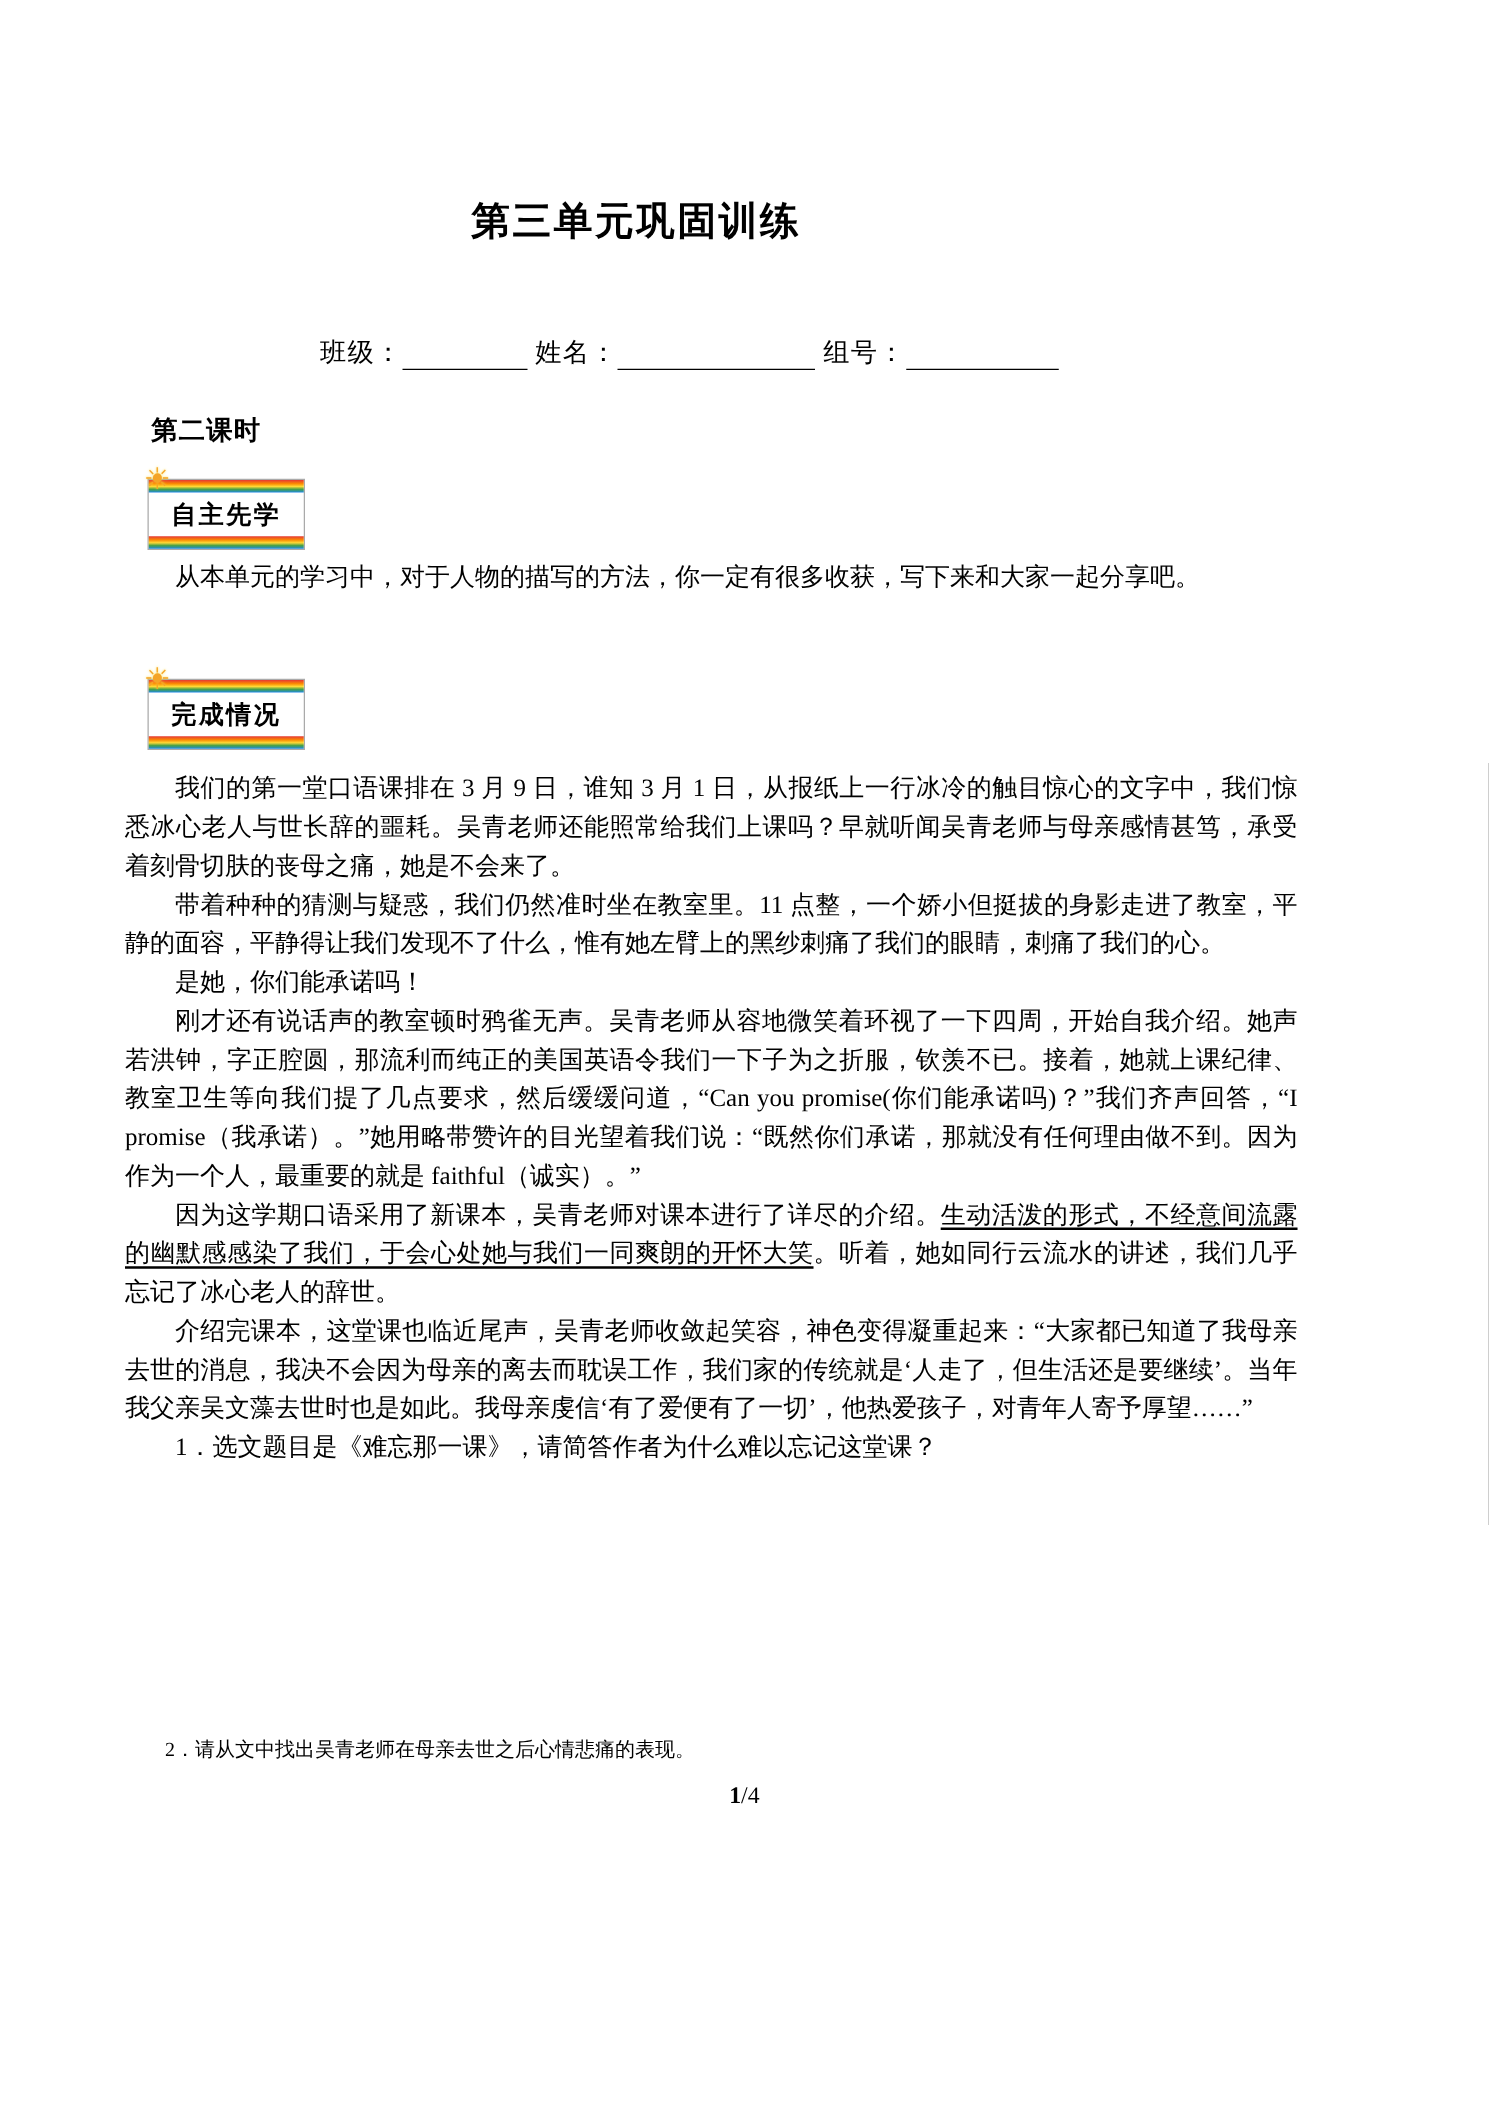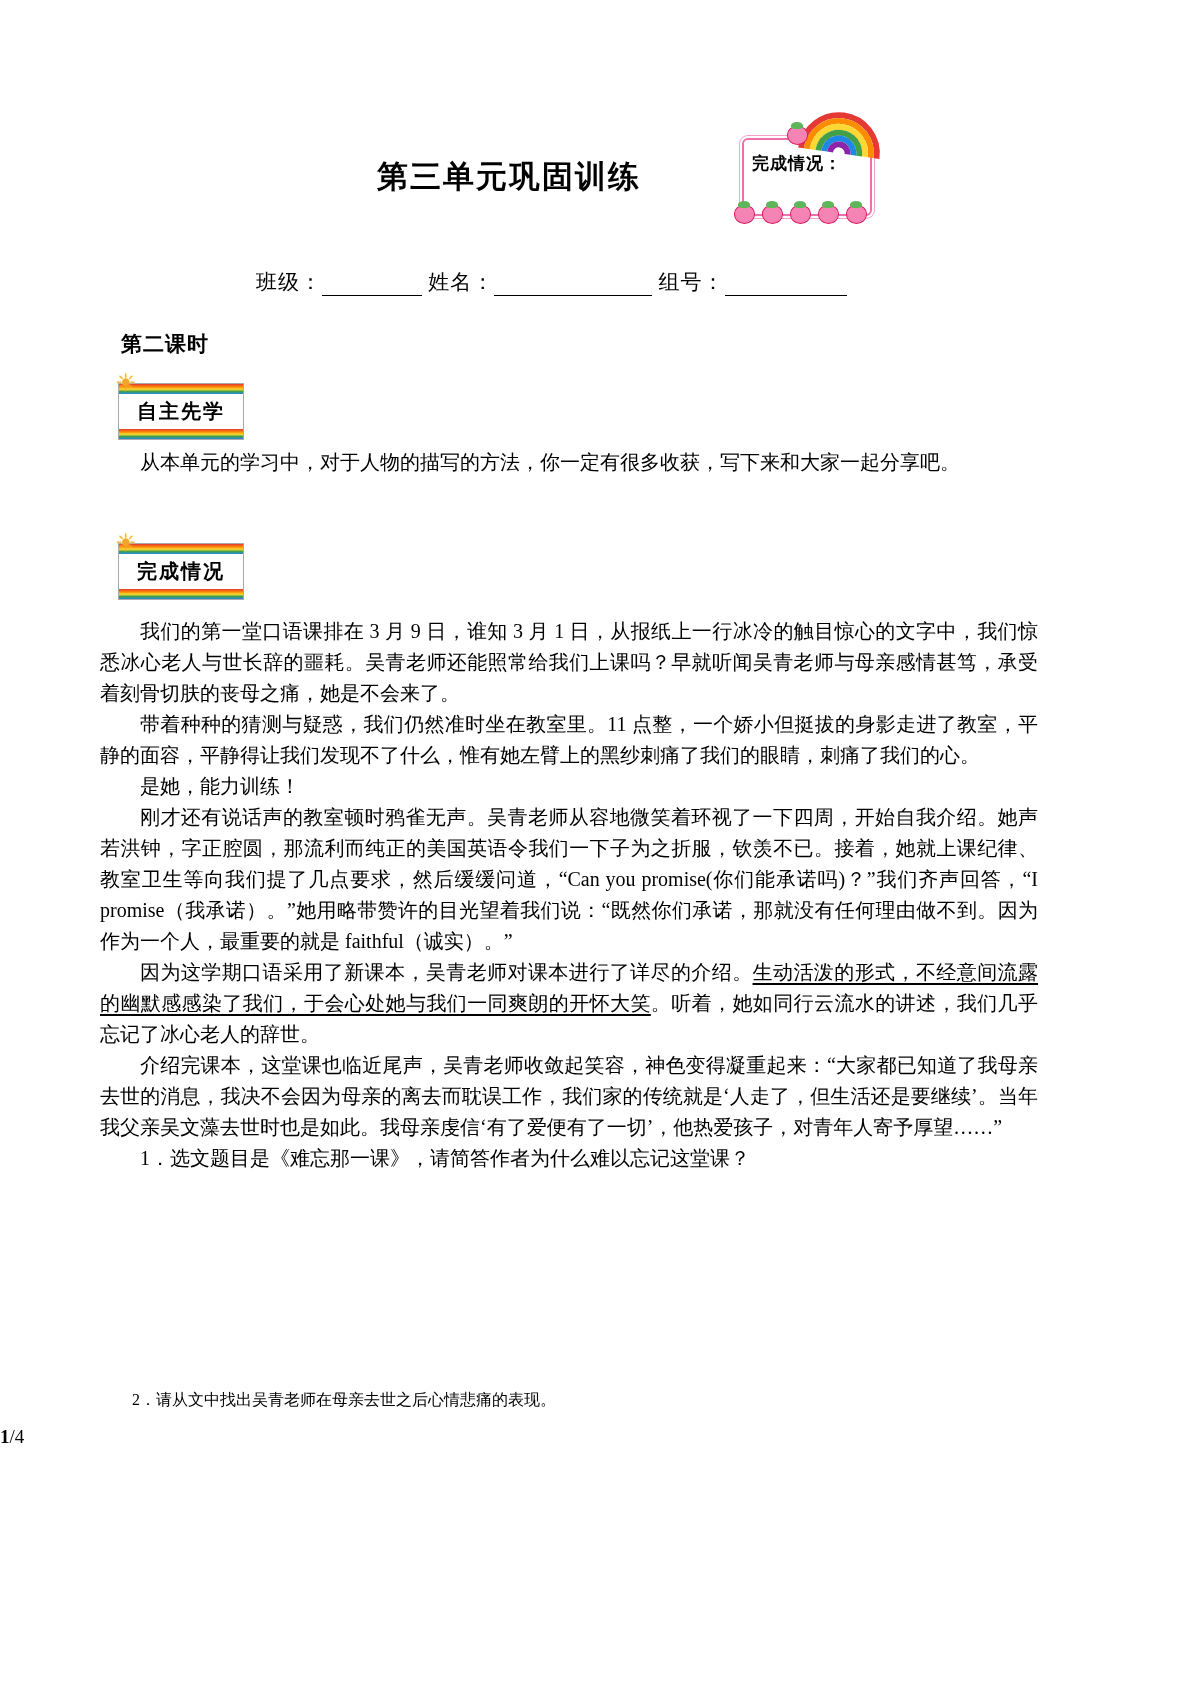--- a/index.html
+++ b/index.html
@@ -101,50 +101,31 @@
     margin:0;text-indent:2em;text-align:justify;
   }
   .u{text-decoration:underline;text-underline-offset:4px;}
   .question-2{
     position:absolute;top:1390px;left:100px;width:938px;
     font-size:16px;margin:0;text-indent:2em;
   }
   
   .page-footer{
     position:absolute;top:1426px;left:0;width:100%;
-    font-size:19px;
+    text-align:center;font-size:19px;
   }
   .page-footer .cur{font-weight:bold;}
 </style>
 </head>
 <body>
 
 <div class="page">
 
   <h1 class="doc-title">第三单元巩固训练</h1>
 
-  <div class="completion-badge">
-    <svg class="rainbow-svg" viewBox="0 0 90 48" aria-hidden="true">
-      <path d="M6 48 A39 39 0 0 1 84 48" stroke="#e53935" stroke-width="6" fill="none"></path>
-      <path d="M12 48 A33 33 0 0 1 78 48" stroke="#fb8c00" stroke-width="6" fill="none"></path>
-      <path d="M18 48 A27 27 0 0 1 72 48" stroke="#fdd835" stroke-width="6" fill="none"></path>
-      <path d="M24 48 A21 21 0 0 1 66 48" stroke="#43a047" stroke-width="6" fill="none"></path>
-      <path d="M30 48 A15 15 0 0 1 60 48" stroke="#1e88e5" stroke-width="6" fill="none"></path>
-      <path d="M36 48 A9 9 0 0 1 54 48" stroke="#8e24aa" stroke-width="6" fill="none"></path>
-    </svg>
-    <span class="berry berry-solo"></span>
-    <span class="completion-label">完成情况：</span>
-    <div class="berry-row">
-      <span class="berry"></span>
-      <span class="berry"></span>
-      <span class="berry"></span>
-      <span class="berry"></span>
-      <span class="berry"></span>
-    </div>
-  </div>
 
   <div class="fill-line">
     <span>班级：</span><span class="blank blank-class"></span>
     <span>姓名：</span><span class="blank blank-name"></span>
     <span>组号：</span><span class="blank blank-group"></span>
   </div>
 
   <h2 class="session-heading">第二课时</h2>
 
   <div class="rainbow-badge badge-self">
@@ -155,21 +136,21 @@
   <p class="intro-para">从本单元的学习中，对于人物的描写的方法，你一定有很多收获，写下来和大家一起分享吧。</p>
 
   <div class="rainbow-badge badge-ability">
     <span class="sun-icon">☀</span>
     <span class="badge-label">完成情况</span>
   </div>
 
   <div class="reading-block">
     <p>我们的第一堂口语课排在 3 月 9 日，谁知 3 月 1 日，从报纸上一行冰冷的触目惊心的文字中，我们惊悉冰心老人与世长辞的噩耗。吴青老师还能照常给我们上课吗？早就听闻吴青老师与母亲感情甚笃，承受着刻骨切肤的丧母之痛，她是不会来了。</p>
     <p>带着种种的猜测与疑惑，我们仍然准时坐在教室里。11 点整，一个娇小但挺拔的身影走进了教室，平静的面容，平静得让我们发现不了什么，惟有她左臂上的黑纱刺痛了我们的眼睛，刺痛了我们的心。</p>
-    <p>是她，能力训练！</p>
+    <p>是她，你们能承诺吗！</p>
     <p>刚才还有说话声的教室顿时鸦雀无声。吴青老师从容地微笑着环视了一下四周，开始自我介绍。她声若洪钟，字正腔圆，那流利而纯正的美国英语令我们一下子为之折服，钦羡不已。接着，她就上课纪律、教室卫生等向我们提了几点要求，然后缓缓问道，“Can you promise(你们能承诺吗)？”我们齐声回答，“I promise（我承诺）。”她用略带赞许的目光望着我们说：“既然你们承诺，那就没有任何理由做不到。因为作为一个人，最重要的就是 faithful（诚实）。”</p>
     <p><span>因为这学期口语采用了新课本，吴青老师对课本进行了详尽的介绍。</span><span class="u">生动活泼的形式，不经意间流露的幽默感感染了我们，于会心处她与我们一同爽朗的开怀大笑</span><span>。听着，她如同行云流水的讲述，我们几乎忘记了冰心老人的辞世。</span></p>
     <p>介绍完课本，这堂课也临近尾声，吴青老师收敛起笑容，神色变得凝重起来：“大家都已知道了我母亲去世的消息，我决不会因为母亲的离去而耽误工作，我们家的传统就是‘人走了，但生活还是要继续’。当年我父亲吴文藻去世时也是如此。我母亲虔信‘有了爱便有了一切’，他热爱孩子，对青年人寄予厚望……”</p>
     <p>1．选文题目是《难忘那一课》，请简答作者为什么难以忘记这堂课？</p>
   </div>
 
   <p class="question-2">2．请从文中找出吴青老师在母亲去世之后心情悲痛的表现。</p>
 
   <div class="page-footer">
     <span class="cur">1</span><span>/</span><span>4</span>

